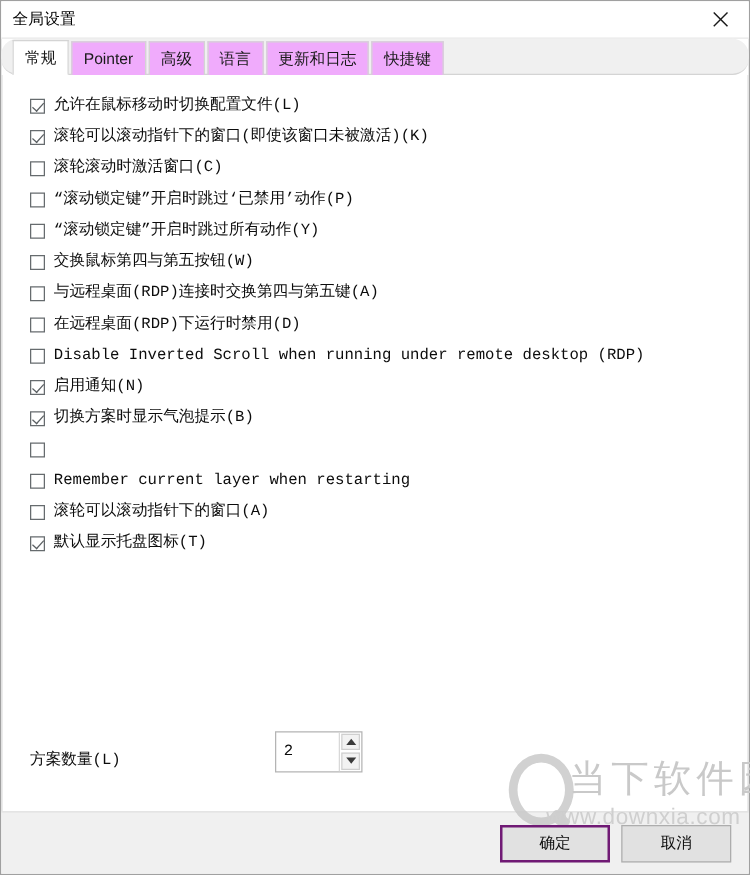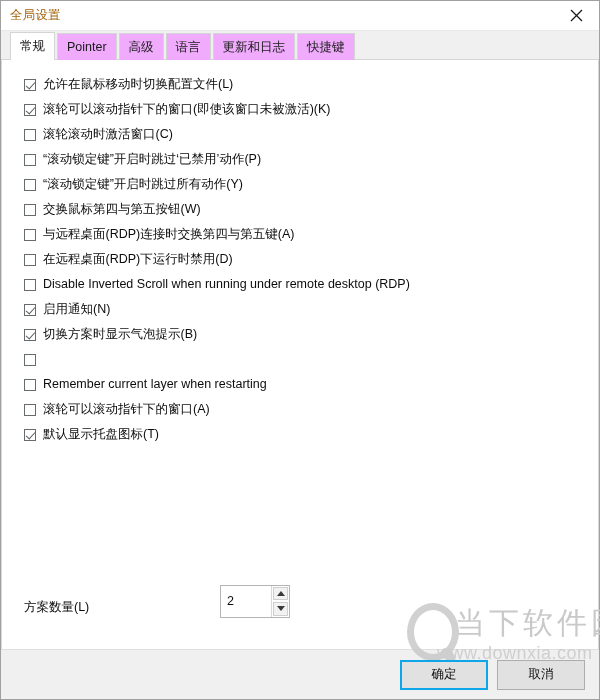--- a/index.html
+++ b/index.html
@@ -24,21 +24,21 @@
     height: 30px;
     min-height: 30px;
     background: #ffffff;
     display: flex;
     align-items: center;
     position: relative;
     border-bottom: 1px solid #e8e8e8;
   }
   .title-text {
     font-size: 12.5px;
-    color: #a16207;
+    color: #000000;
     padding-left: 9px;
     letter-spacing: .2px;
   }
   .close-btn {
     position: absolute;
     right: 0; top: 0;
     width: 46px; height: 29px;
     display: flex; align-items: center; justify-content: center;
   }
   .close-btn svg { display: block; }
@@ -46,20 +46,21 @@
   
   .tabstrip {
     height: 29px;
     min-height: 29px;
     background: #f0f0f0;
     display: flex;
     align-items: flex-end;
     padding-left: 9px;
     border-bottom: 1px solid #d4d4d4;
     position: relative;
+    border-radius: 13px;
   }
   .tab {
     height: 27px;
     display: flex;
     align-items: center;
     padding: 0 9px;
     font-size: 12.5px;
     color: #1a1a1a;
     background: #f0abfc;
     border: 1px solid #d4d4d4;
@@ -86,20 +87,21 @@
 
   
   .panel {
     flex: 1;
     background: #ffffff;
     border-left: 1px solid #dadada;
     border-right: 1px solid #dadada;
     position: relative;
     padding: 12px 0 0 0;
     overflow: hidden;
+    font-family: Liberation Mono, monospace;
   }
 
   .check-row {
     height: 25px;
     display: flex;
     align-items: center;
     padding-left: 22px;
   }
   .cb {
     width: 12px; height: 12px;
@@ -205,21 +207,21 @@
     color: #0c0c0c;
     background: #e1e1e1;
     border: 1px solid #adadad;
     display: flex;
     align-items: center;
     justify-content: center;
     position: relative;
     z-index: 2;
   }
   .btn.default {
-    border: 2px solid #0ea5e9;
+    border: 2px solid #701a75;
     background: #e1e1e1;
   }
 
   
   .watermark {
     position: absolute;
     right: 6px;
     bottom: 24px;
     pointer-events: none;
     z-index: 1;

